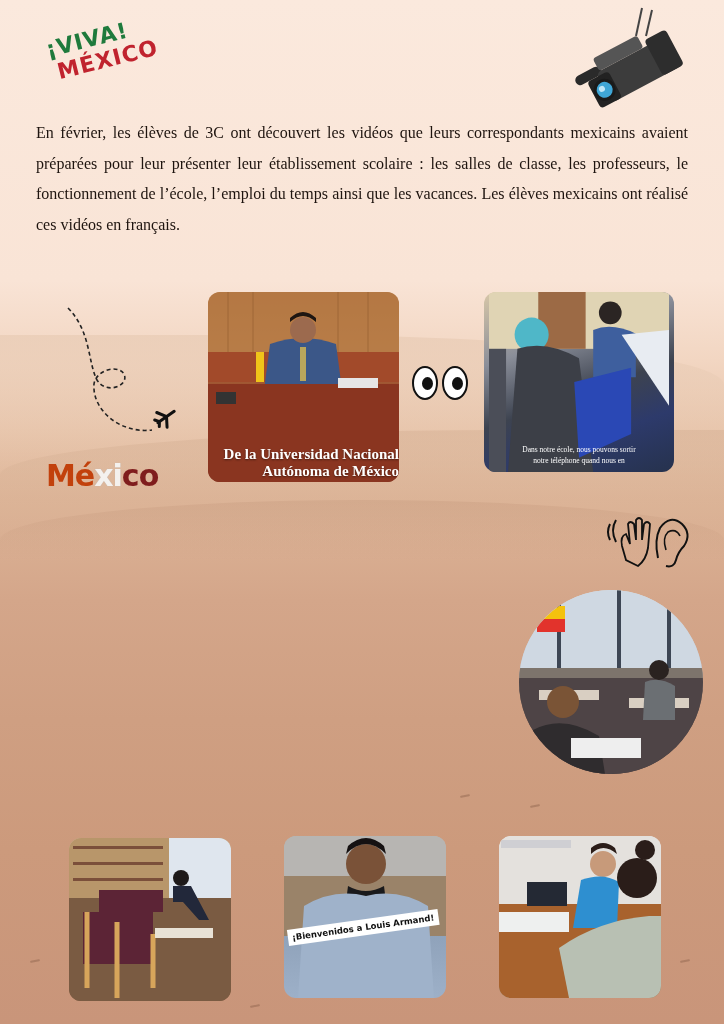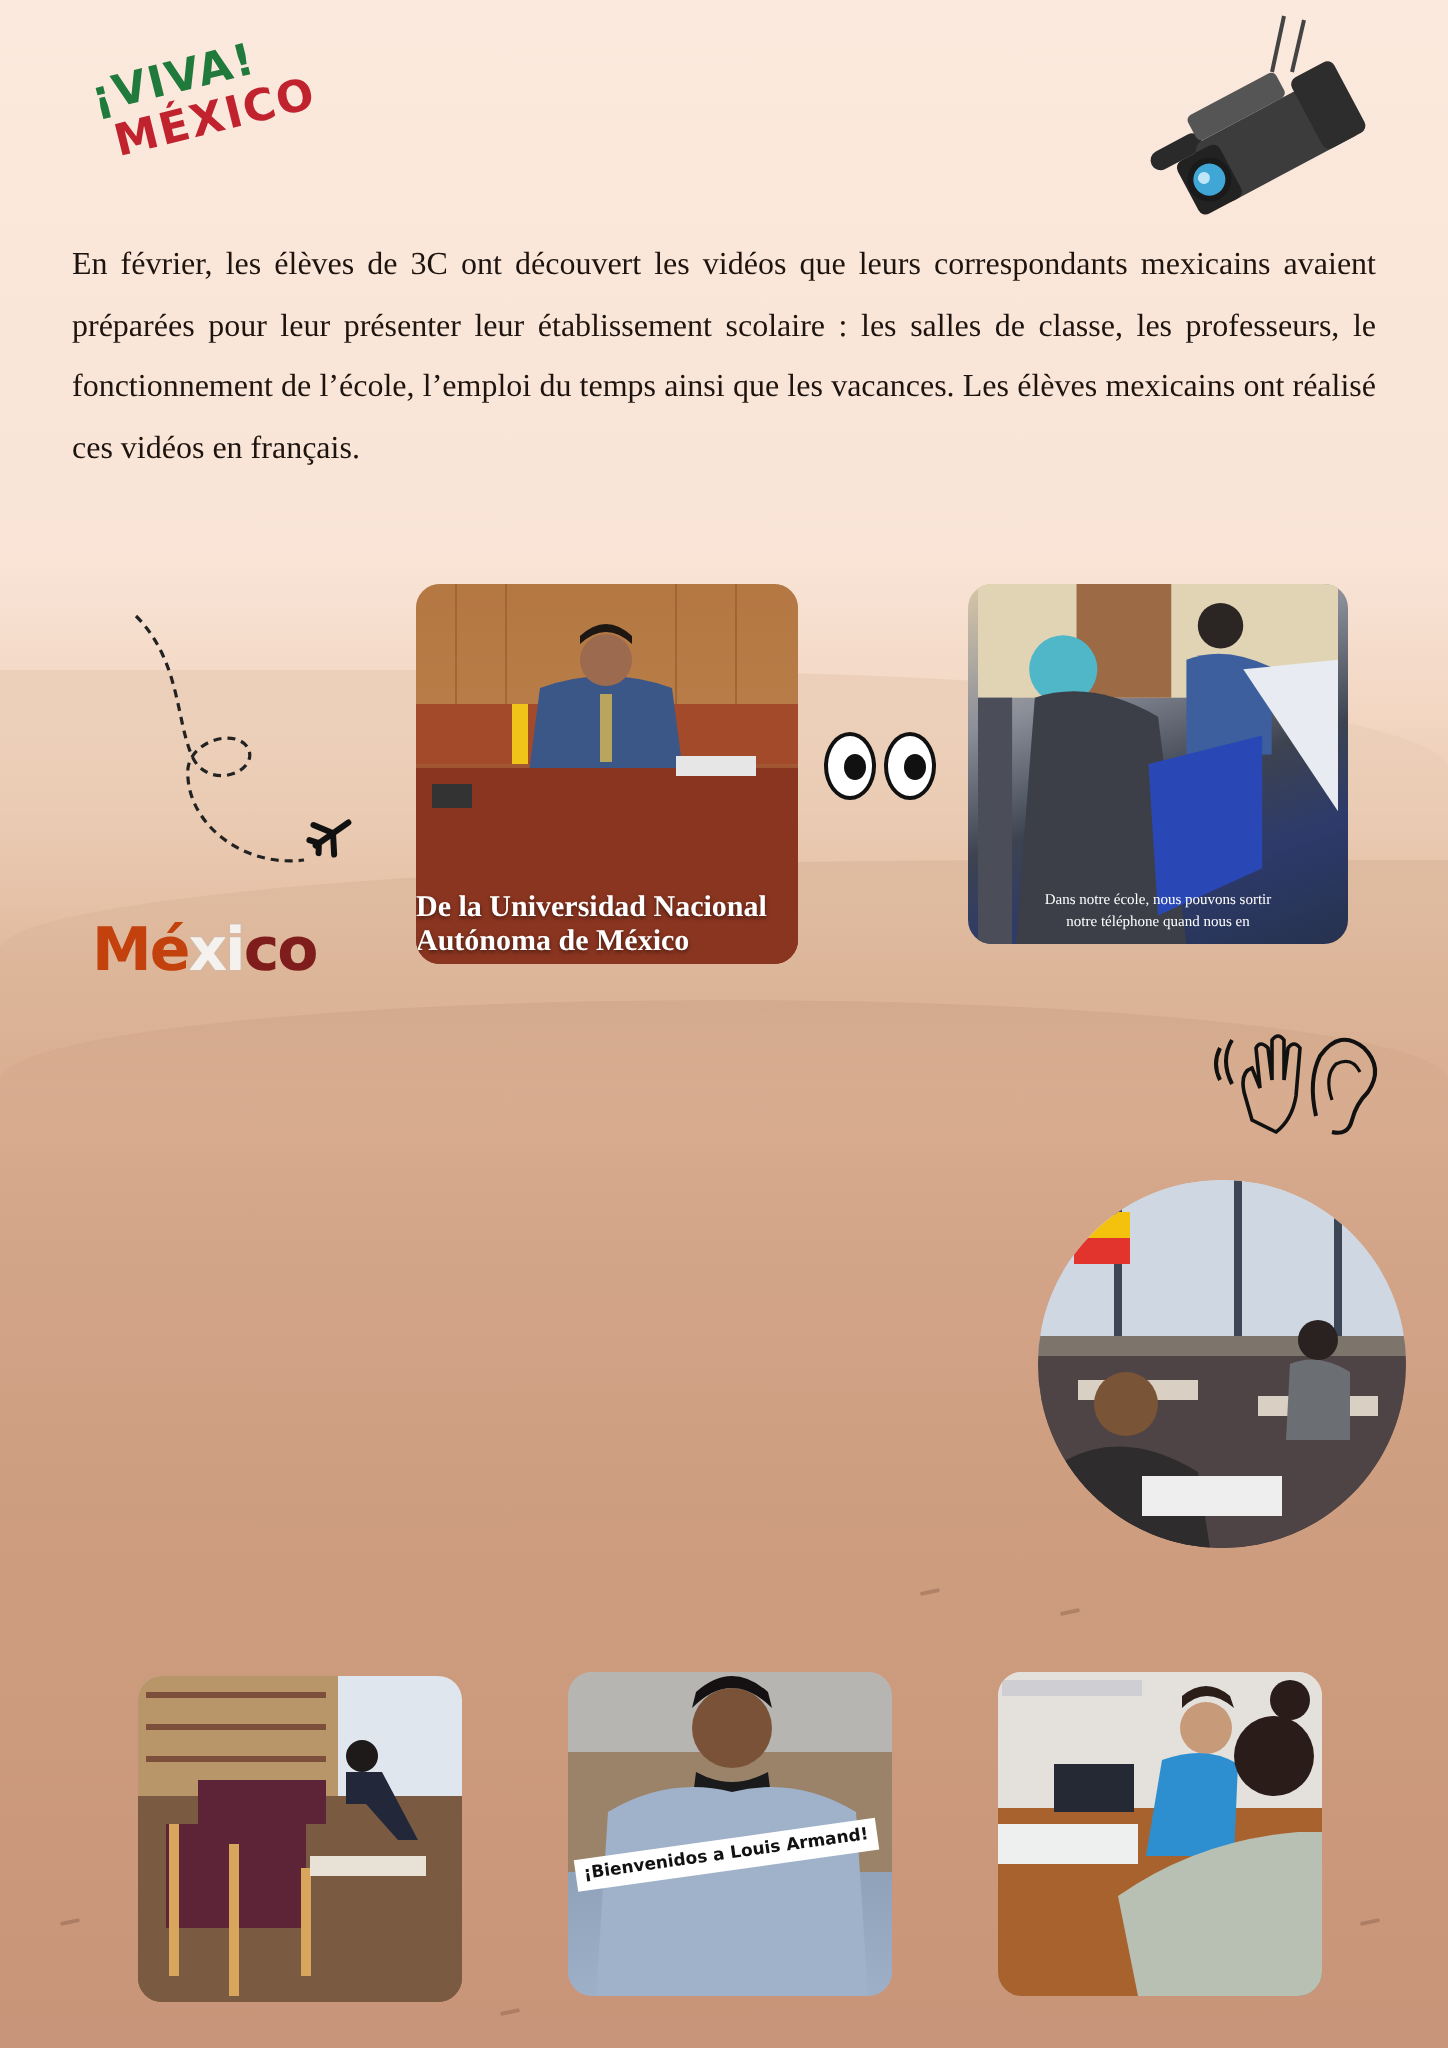--- a/index.html
+++ b/index.html
@@ -36,21 +36,21 @@
   .para { position: absolute; font-size: 16px; line-height: 30.6px; text-align: justify; }
   .para-1 { left: 36px; top: 118px; width: 652px; }
   .para-2 { left: 22px; top: 526px; width: 484px; }
   .para-2 p { text-align: justify; }
 
   
   .photo { position: absolute; border-radius: 12px; overflow: hidden; }
   .photo-uni { left: 208px; top: 292px; width: 191px; height: 190px; background: linear-gradient(180deg, #b77a44 0%, #c08750 35%, #8f3c22 55%, #7a2e1c 100%); }
   .photo-class { left: 484px; top: 292px; width: 190px; height: 180px; background: linear-gradient(160deg, #d8c7a8 0%, #8a8e99 30%, #3d4350 55%, #2d3a6b 75%, #26324d 100%); }
 
-  .uni-caption { position: absolute; left: 0; right: 0; bottom: 2px; text-align: left; color: #fff; font-weight: bold; font-size: 15px; line-height: 17px; text-shadow: 0 1px 2px rgba(0,0,0,0.5); }
+  .uni-caption { position: absolute; left: 0; right: 0; bottom: 2px; text-align: right; color: #fff; font-weight: bold; font-size: 15px; line-height: 17px; text-shadow: 0 1px 2px rgba(0,0,0,0.5); }
   .class-caption { position: absolute; left: 30px; right: 30px; bottom: 6px; text-align: center; color: #fff; font-size: 7.5px; line-height: 11px; }
 
   .eyes { position: absolute; left: 412px; top: 366px; width: 60px; height: 36px; display: flex; gap: 4px; }
   .eye { width: 26px; height: 34px; border: 2.5px solid #111; border-radius: 50%; background: #fff; position: relative; }
   .eye::after { content: ""; position: absolute; width: 11px; height: 13px; background: #111; border-radius: 50%; top: 9px; right: 3px; }
 
   .flight { position: absolute; left: 60px; top: 300px; width: 130px; height: 140px; }
 
   .mexico-word { position: absolute; left: 46px; top: 458px; font-family: "DejaVu Sans", sans-serif; font-weight: bold; font-size: 30px; letter-spacing: -1px; }
   .mexico-word .g { color: #c2410c; }

